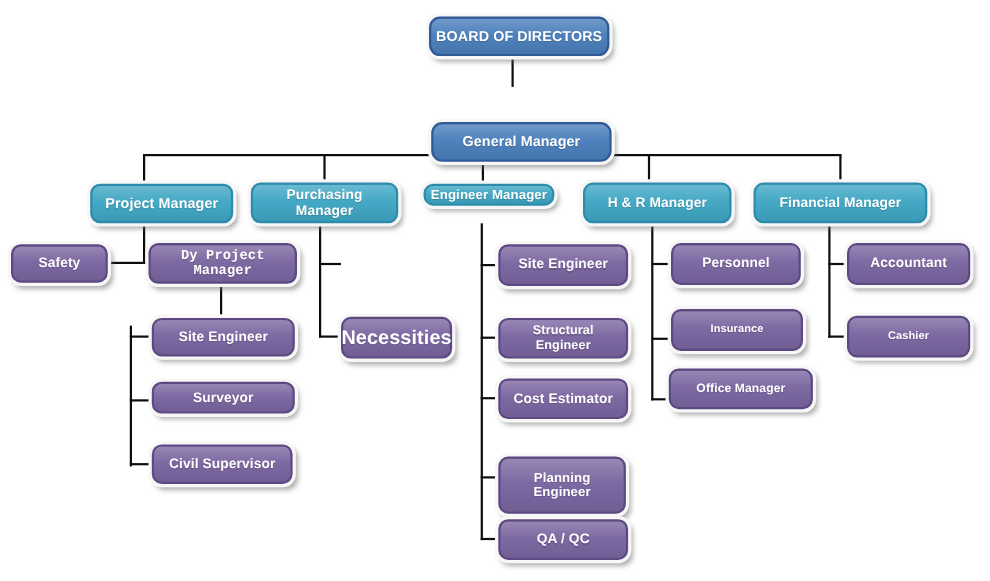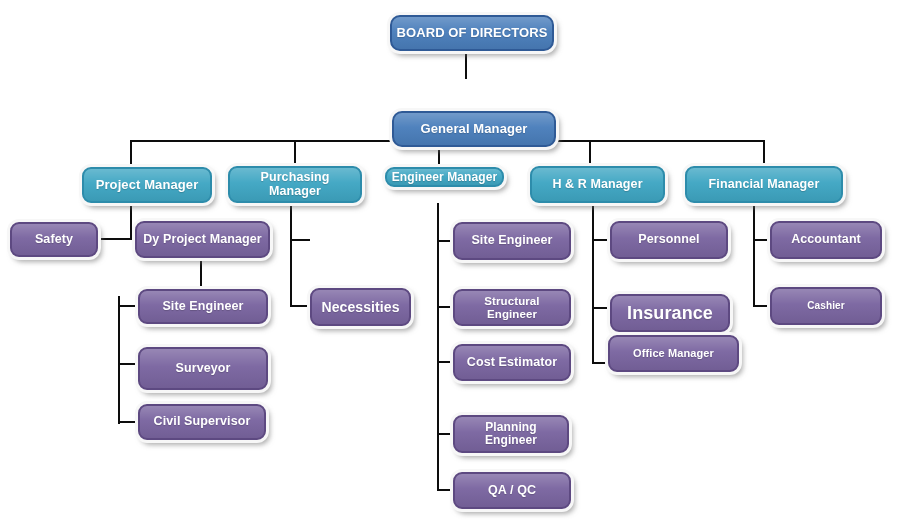--- a/index.html
+++ b/index.html
@@ -92,54 +92,54 @@
     </div>
     <div class="node teal" style="left: 530px; top: 166px; width: 135px; height: 37px; font-size: 12.5px;">
       <span>H &amp; R Manager</span>
     </div>
     <div class="node teal" style="left: 685px; top: 166px; width: 158px; height: 37px; font-size: 12.5px;">
       <span>Financial Manager</span>
     </div>
     <div class="node purple" style="left: 10px; top: 222px; width: 88px; height: 35px; font-size: 12.5px;">
       <span>Safety</span>
     </div>
-    <div class="node purple" style="left: 135px; top: 221px; width: 135px; height: 37px; font-size: 12.5px;">
+    <div class="node purple" style="left: 135px; top: 221px; width: 135px; height: 37px; font-size: 12.5px; font-family: Liberation Mono, monospace;">
       <span>Dy Project Manager</span>
     </div>
     <div class="node purple" style="left: 138px; top: 289px; width: 130px; height: 35px; font-size: 12.5px;">
       <span>Site Engineer</span>
     </div>
-    <div class="node purple" style="left: 138px; top: 347px; width: 130px; height: 43px; font-size: 12.5px;">
+    <div class="node purple" style="left: 138px; top: 347px; width: 130px; height: 29px; font-size: 12.5px;">
       <span>Surveyor</span>
     </div>
     <div class="node purple" style="left: 138px; top: 404px; width: 128px; height: 36px; font-size: 12.5px;">
       <span>Civil Supervisor</span>
     </div>
-    <div class="node purple" style="left: 310px; top: 288px; width: 101px; height: 38px; font-size: 14px;">
+    <div class="node purple" style="left: 310px; top: 288px; width: 101px; height: 38px; font-size: 18px;">
       <span>Necessities</span>
     </div>
     <div class="node purple" style="left: 453px; top: 222px; width: 118px; height: 38px; font-size: 12.5px;">
       <span>Site Engineer</span>
     </div>
     <div class="node purple" style="left: 453px; top: 289px; width: 118px; height: 37px; font-size: 11.5px;">
       <span>Structural Engineer</span>
     </div>
     <div class="node purple" style="left: 453px; top: 344px; width: 118px; height: 37px; font-size: 12.5px;">
       <span>Cost Estimator</span>
     </div>
-    <div class="node purple" style="left: 453px; top: 415px; width: 116px; height: 38px; font-size: 12px;">
+    <div class="node purple" style="left: 453px; top: 415px; width: 116px; height: 52px; font-size: 12px;">
       <span>Planning Engineer</span>
     </div>
     <div class="node purple" style="left: 453px; top: 472px; width: 118px; height: 37px; font-size: 12.5px;">
       <span>QA / QC</span>
     </div>
     <div class="node purple" style="left: 610px; top: 221px; width: 118px; height: 38px; font-size: 12.5px;">
       <span>Personnel</span>
     </div>
-    <div class="node purple" style="left: 610px; top: 294px; width: 120px; height: 38px; font-size: 18px;">
+    <div class="node purple" style="left: 610px; top: 281px; width: 120px; height: 38px; font-size: 10px;">
       <span>Insurance</span>
     </div>
     <div class="node purple" style="left: 608px; top: 335px; width: 131px; height: 37px; font-size: 11px;">
       <span>Office Manager</span>
     </div>
     <div class="node purple" style="left: 770px; top: 221px; width: 112px; height: 38px; font-size: 12.5px;">
       <span>Accountant</span>
     </div>
     <div class="node purple" style="left: 770px; top: 287px; width: 112px; height: 38px; font-size: 10px;">
       <span>Cashier</span>

